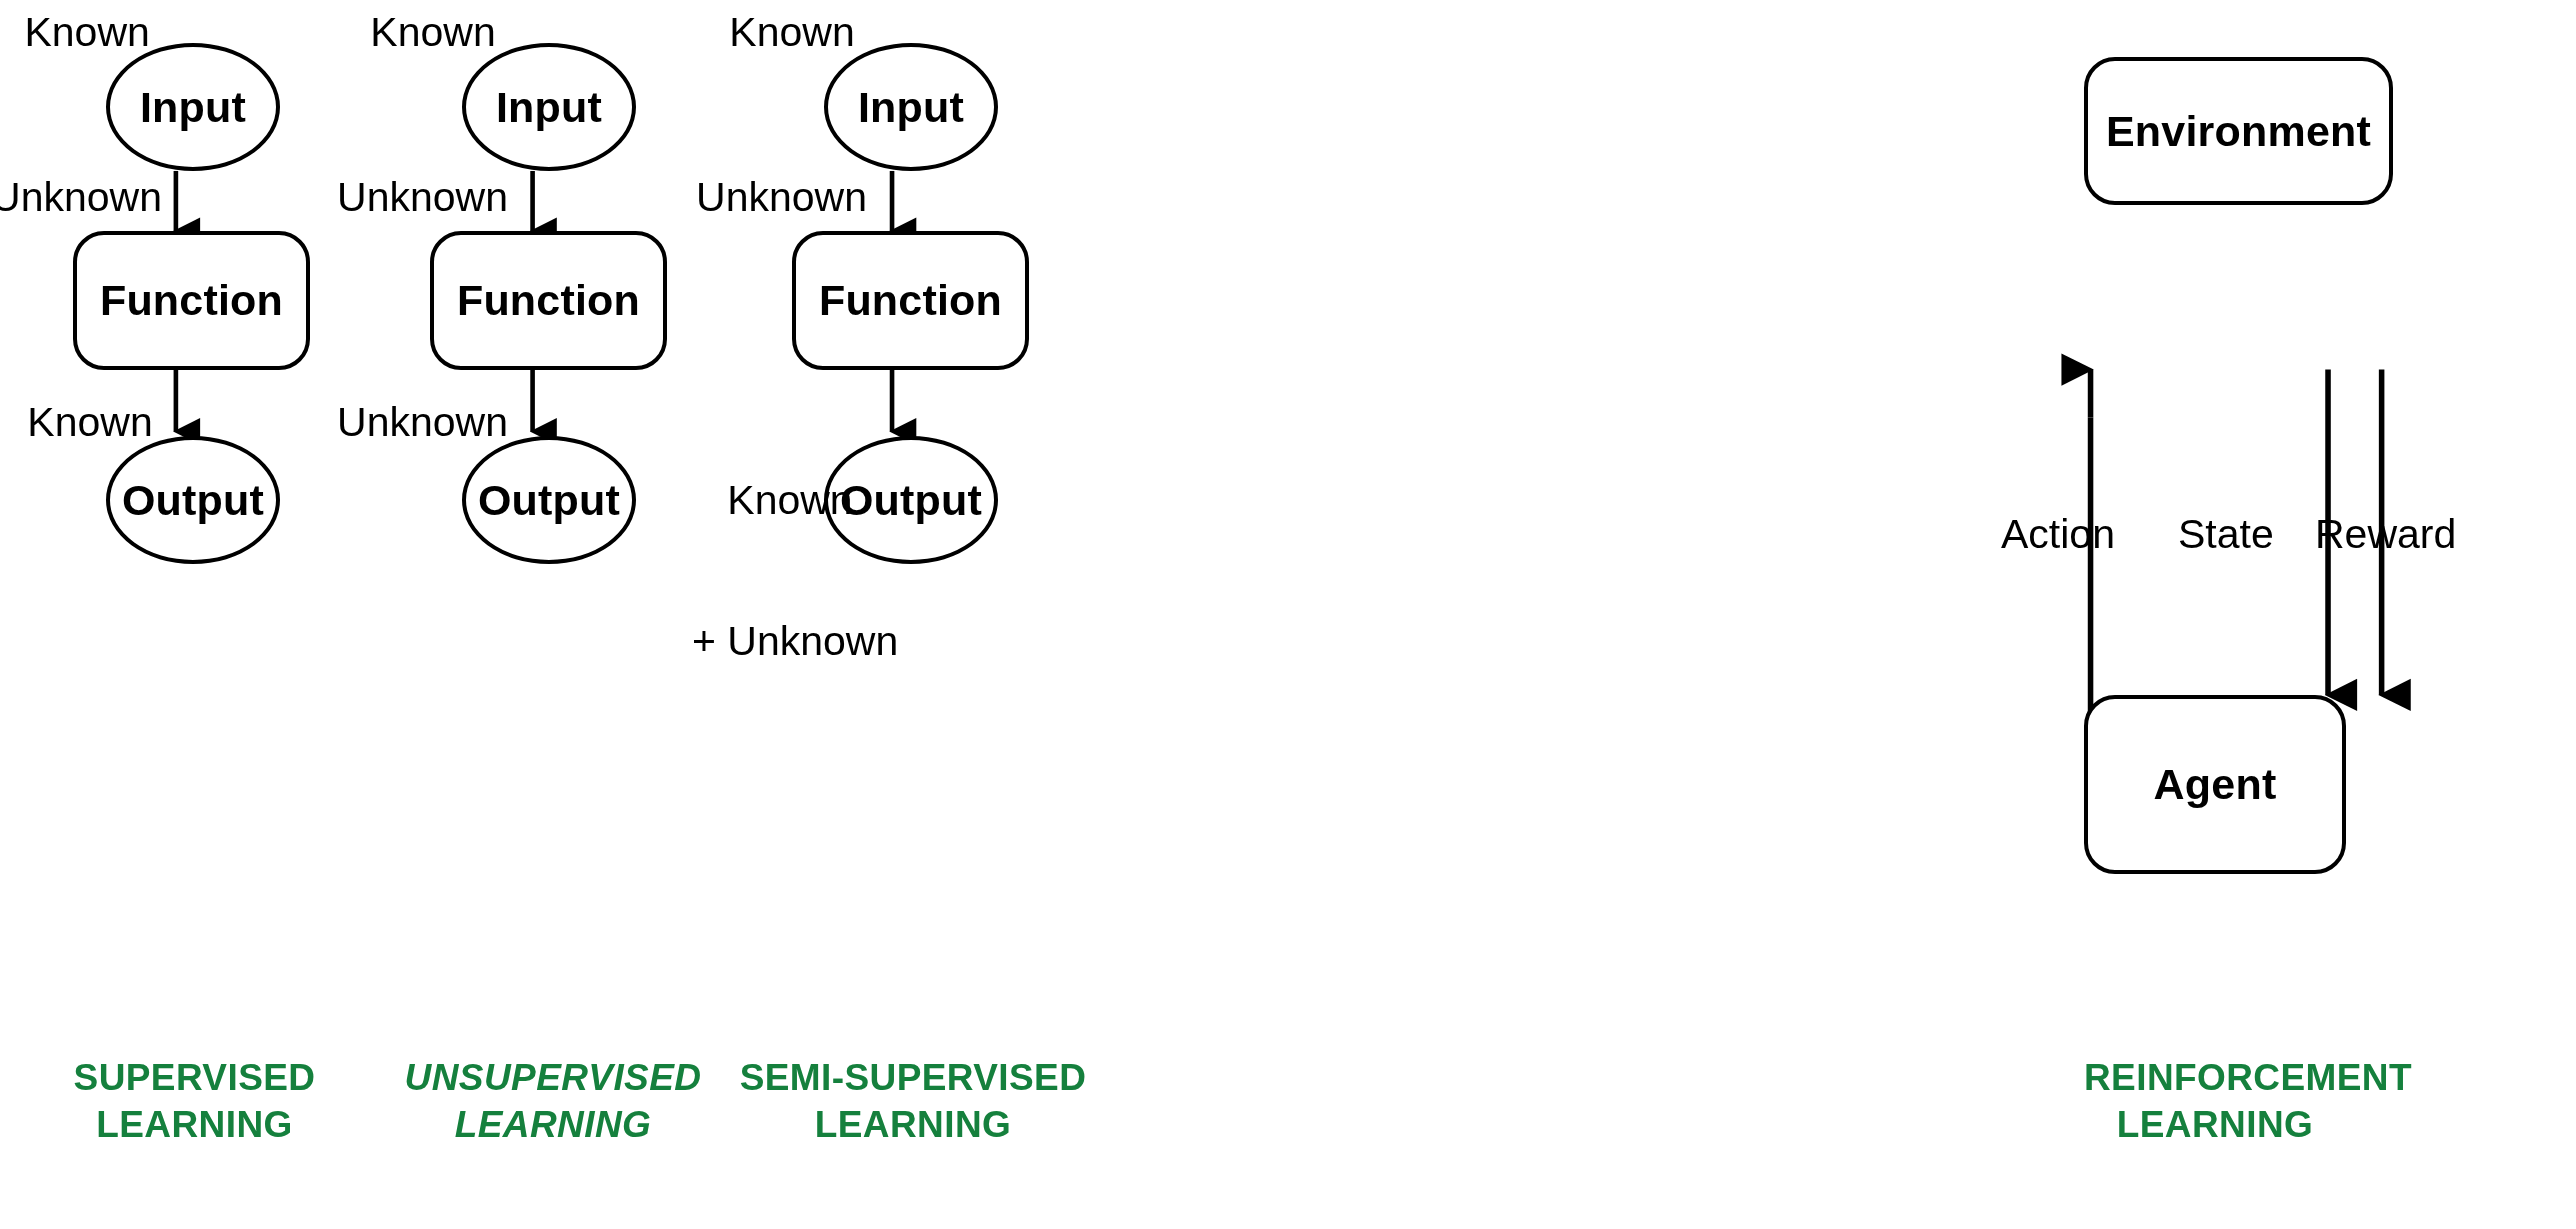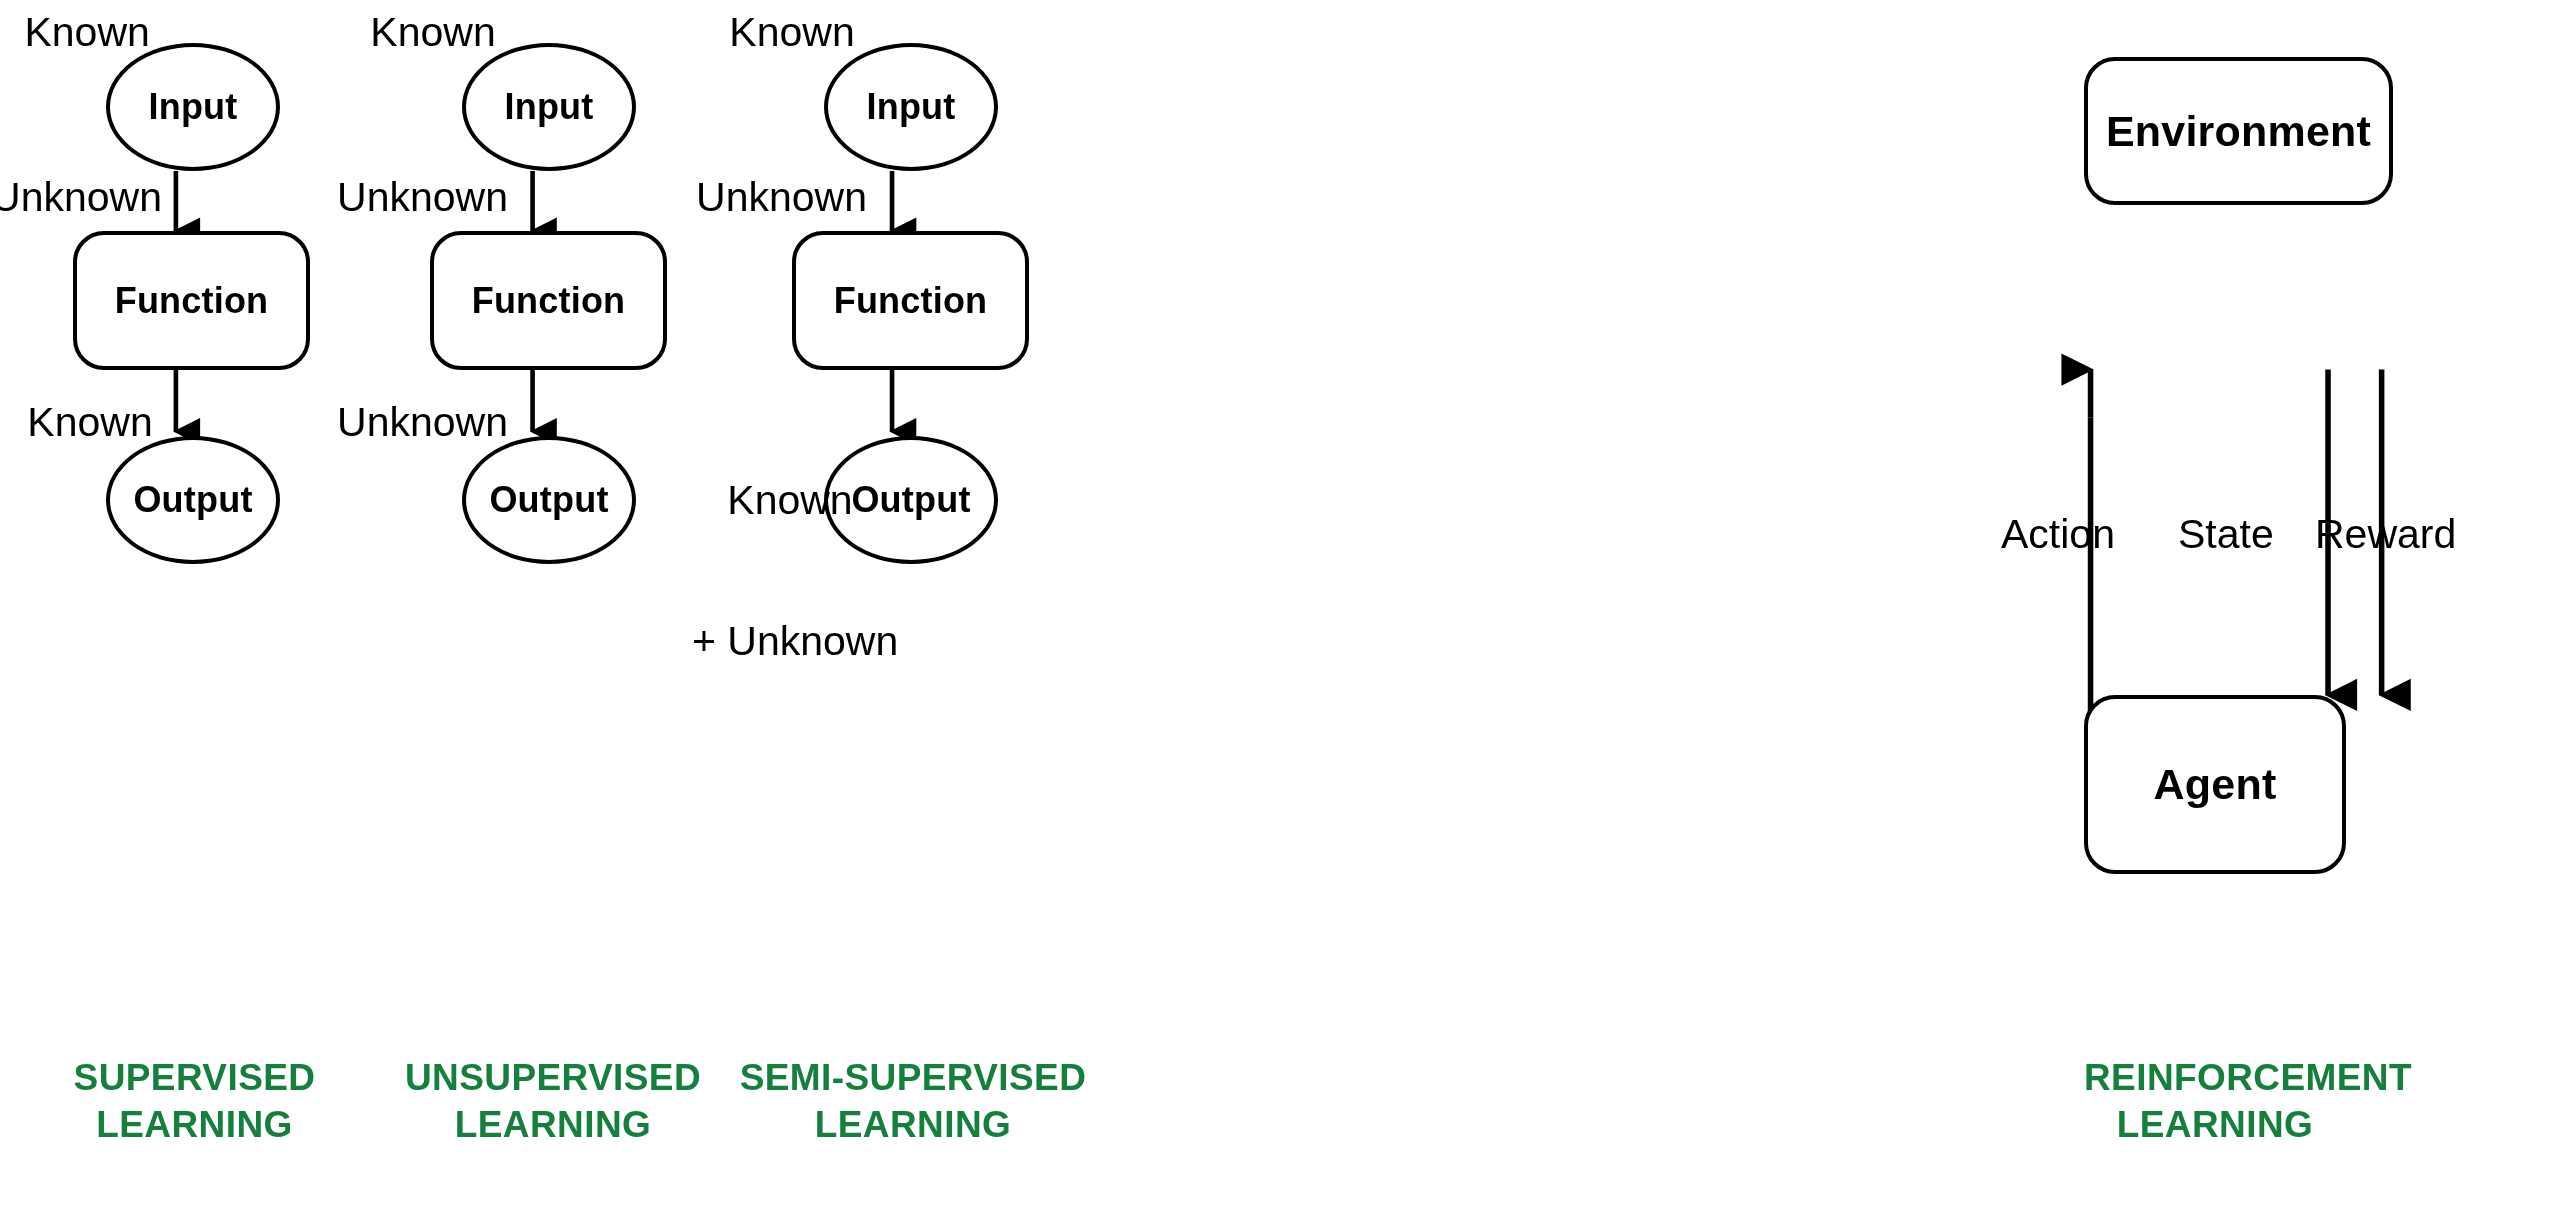--- a/index.html
+++ b/index.html
@@ -28,21 +28,21 @@
   
   .node {
     position: absolute;
     box-sizing: border-box;
     border: 4.6px solid #000000;
     background: #ffffff;
     display: flex;
     align-items: center;
     justify-content: center;
     font-weight: bold;
-    font-size: 36px;
+    font-size: 43px;
     letter-spacing: 0.2px;
     color: #000000;
     z-index: 3;
   }
   .ellipse {
     border-radius: 50%;
   }
   .rrect {
     border-radius: 31px;
   }
@@ -147,21 +147,21 @@
     <div class="node ellipse" style="left:89px; top:43px; width:174px; height:128px;">Input</div>
 
     <div class="edge-label right-al" style="left:-41px; top:174px; width:176px;">Unknown</div>
 
     <div class="node rrect" style="left:57px; top:231px; width:237px; height:139px;">Function</div>
 
     <div class="edge-label right-al" style="left:-41px; top:399px; width:176px;">Unknown</div>
 
     <div class="node ellipse" style="left:89px; top:436px; width:174px; height:128px;">Output</div>
 
-    <div class="caption" style="top:1054px;">
+    <div class="caption" style="top:1054px;font-style:italic;">
       <div>UNSUPERVISED</div>
       <div>LEARNING</div>
     </div>
   </div>
 
   <div class="col" style="left:716px; width:362px;">
     <div class="edge-label right-al" style="left:-20.3px; top:9.2px; width:143px;">Known</div>
 
     <div class="node ellipse" style="left:92px; top:43px; width:174px; height:128px;">Input</div>
 

